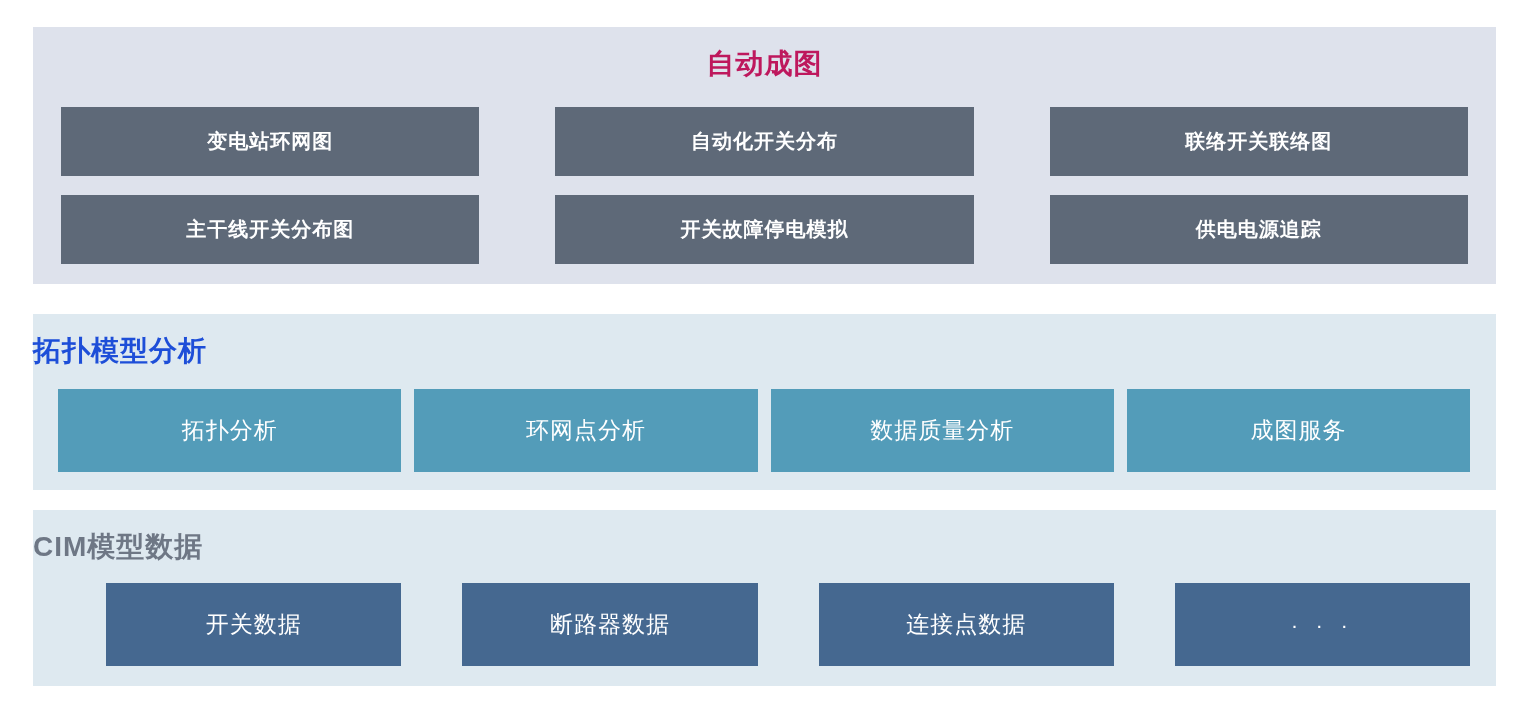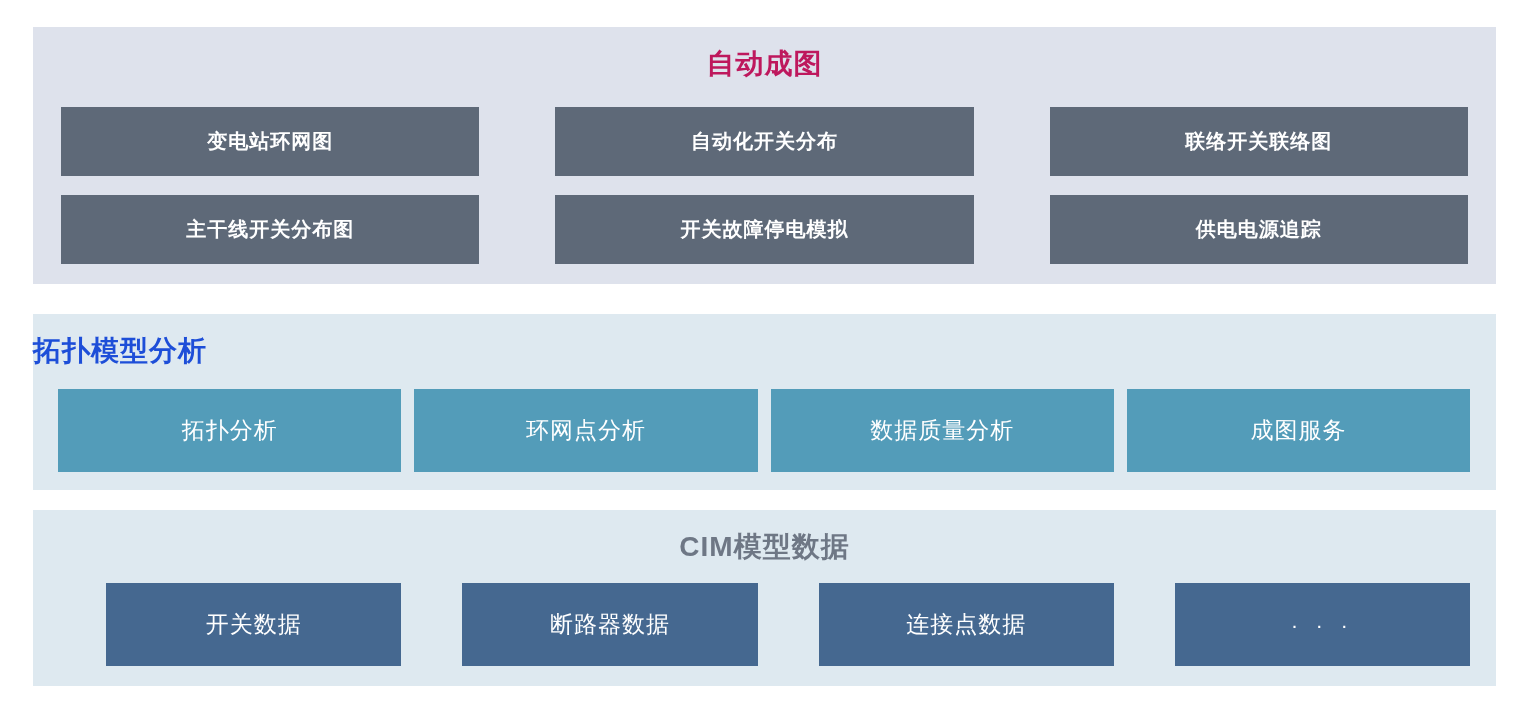--- a/index.html
+++ b/index.html
@@ -115,21 +115,21 @@
     top: 510px;
     width: 1463px;
     height: 176px;
     background: #dee9f0;
   }
   .panel-bot .panel-title {
     position: absolute;
     left: 0;
     top: 18px;
     width: 100%;
-    text-align: center;
+    text-align: left;
     font-size: 28px;
     font-weight: bold;
     color: #6e7785;
     letter-spacing: 1px;
   }
   .grid-bot {
     position: absolute;
     left: 25px;
     top: 73px;
     width: 1412px;

